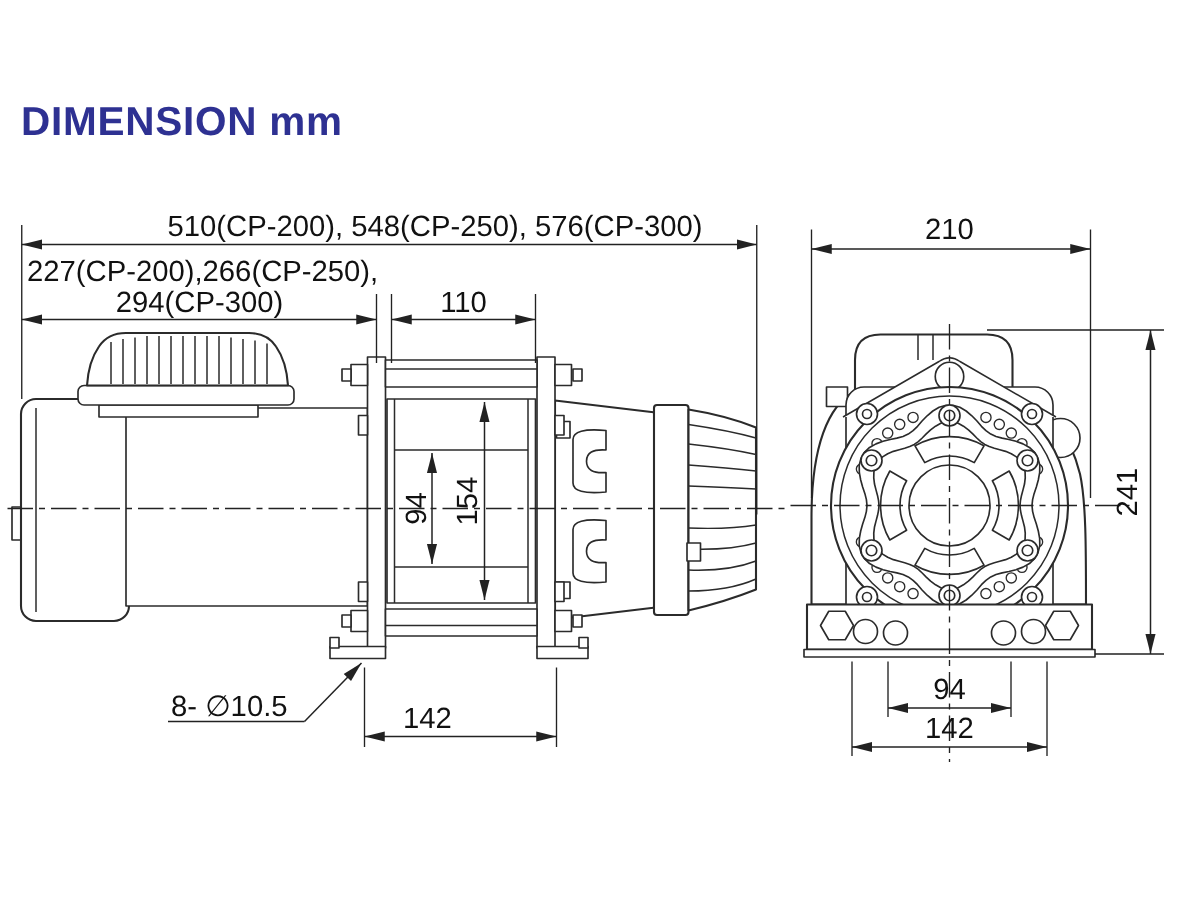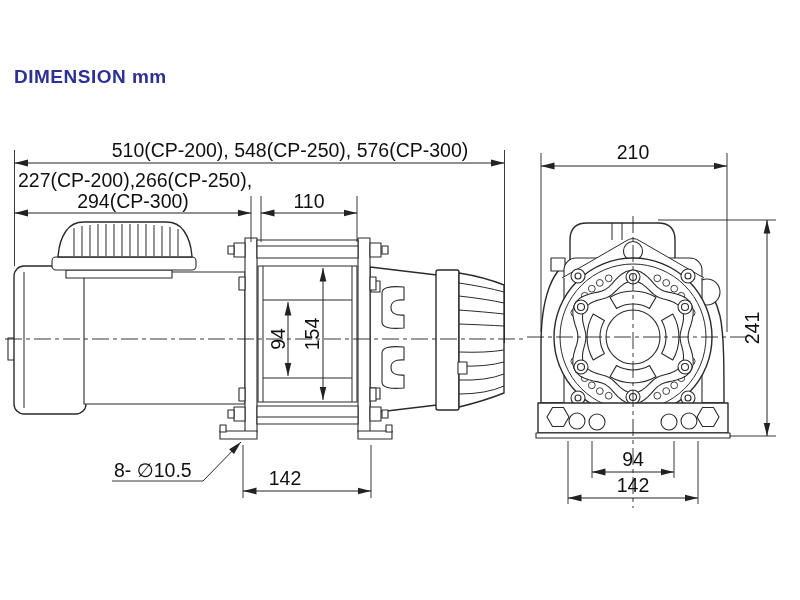--- a/index.html
+++ b/index.html
@@ -1,18 +1,18 @@
 <!DOCTYPE html>
 <html><head>
 <meta charset="utf-8">
 <style>
   html,body{margin:0;padding:0;background:#fff;}
   .page{position:relative;width:800px;height:600px;background:#ffffff;overflow:hidden;
         font-family:"Liberation Sans",sans-serif;}
-  .page-title{position:absolute;left:14px;top:66px;font-size:19px;font-weight:bold;
+  .page-title{position:absolute;left:14px;top:66px;font-size:27px;font-weight:bold;
         color:#2E3192;letter-spacing:0.5px;}
   svg{position:absolute;left:0;top:0;}
   .outline{fill:#fff;stroke:#2b2b2b;stroke-width:1.4;stroke-linejoin:round;}
   .white{fill:#fff;stroke:#2b2b2b;stroke-width:1.1;stroke-linejoin:round;}
   .detail{fill:none;stroke:#2b2b2b;stroke-width:1;}
   .dim{fill:none;stroke:#222;stroke-width:1;}
   .ext{fill:none;stroke:#222;stroke-width:0.9;}
   .cl{fill:none;stroke:#222;stroke-width:0.9;stroke-dasharray:17 4 4 4;}
   text{fill:#111;}
   .dimtext{font-size:19.5px;font-family:"Liberation Sans",sans-serif;}

